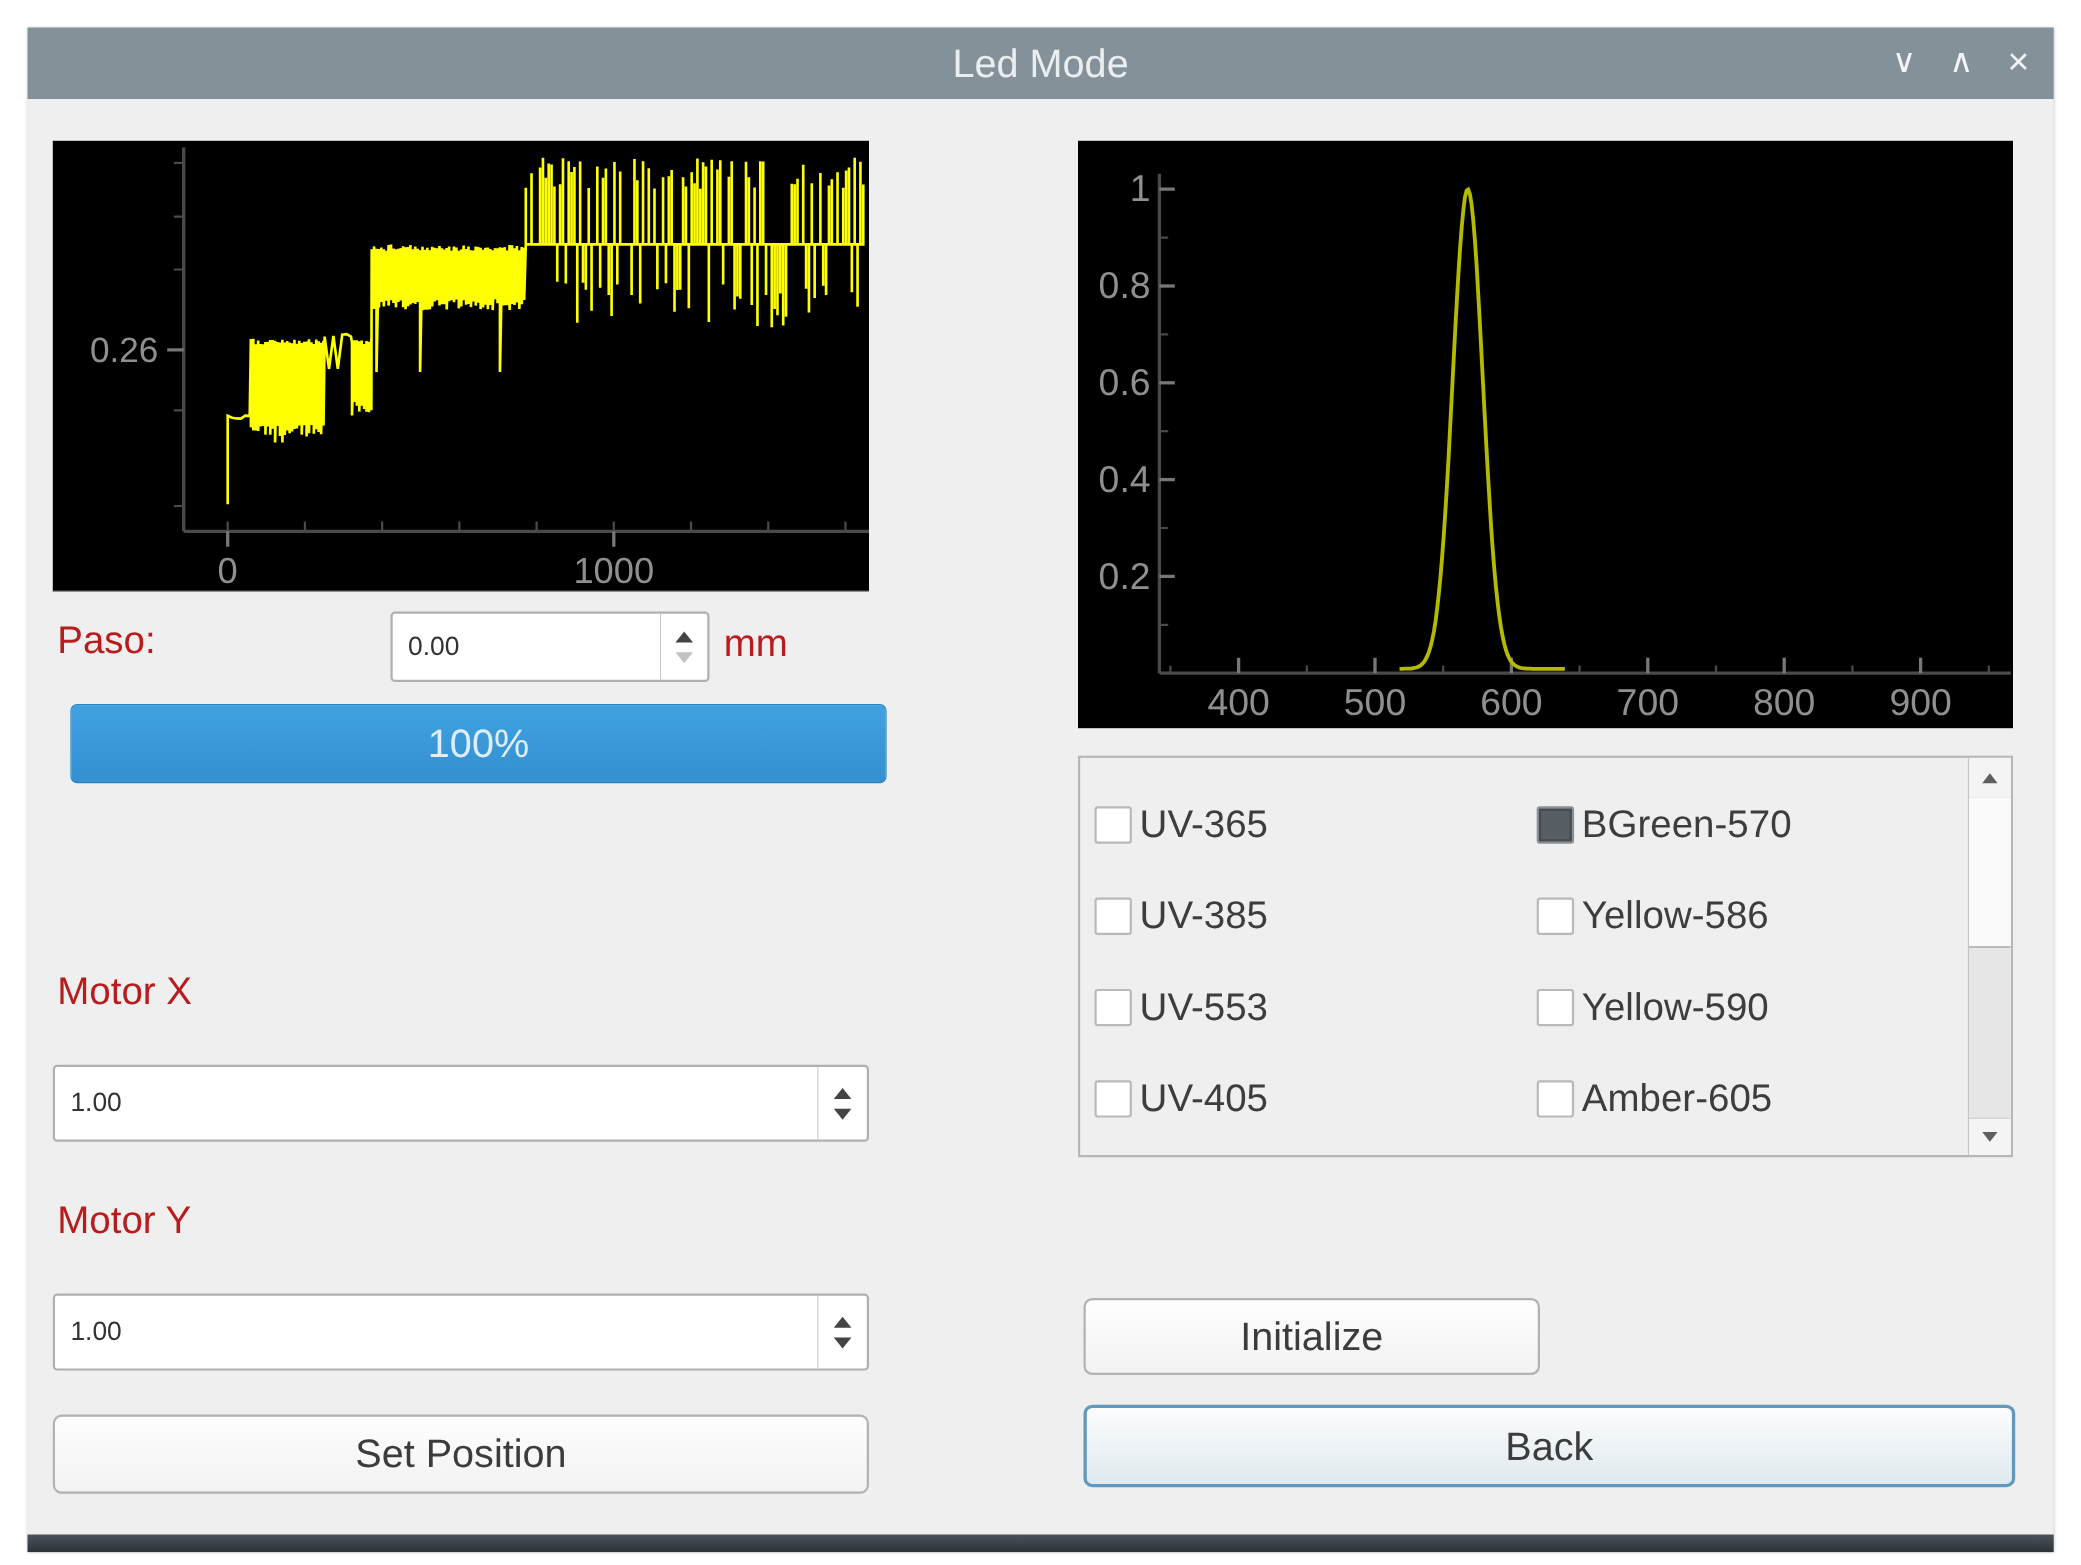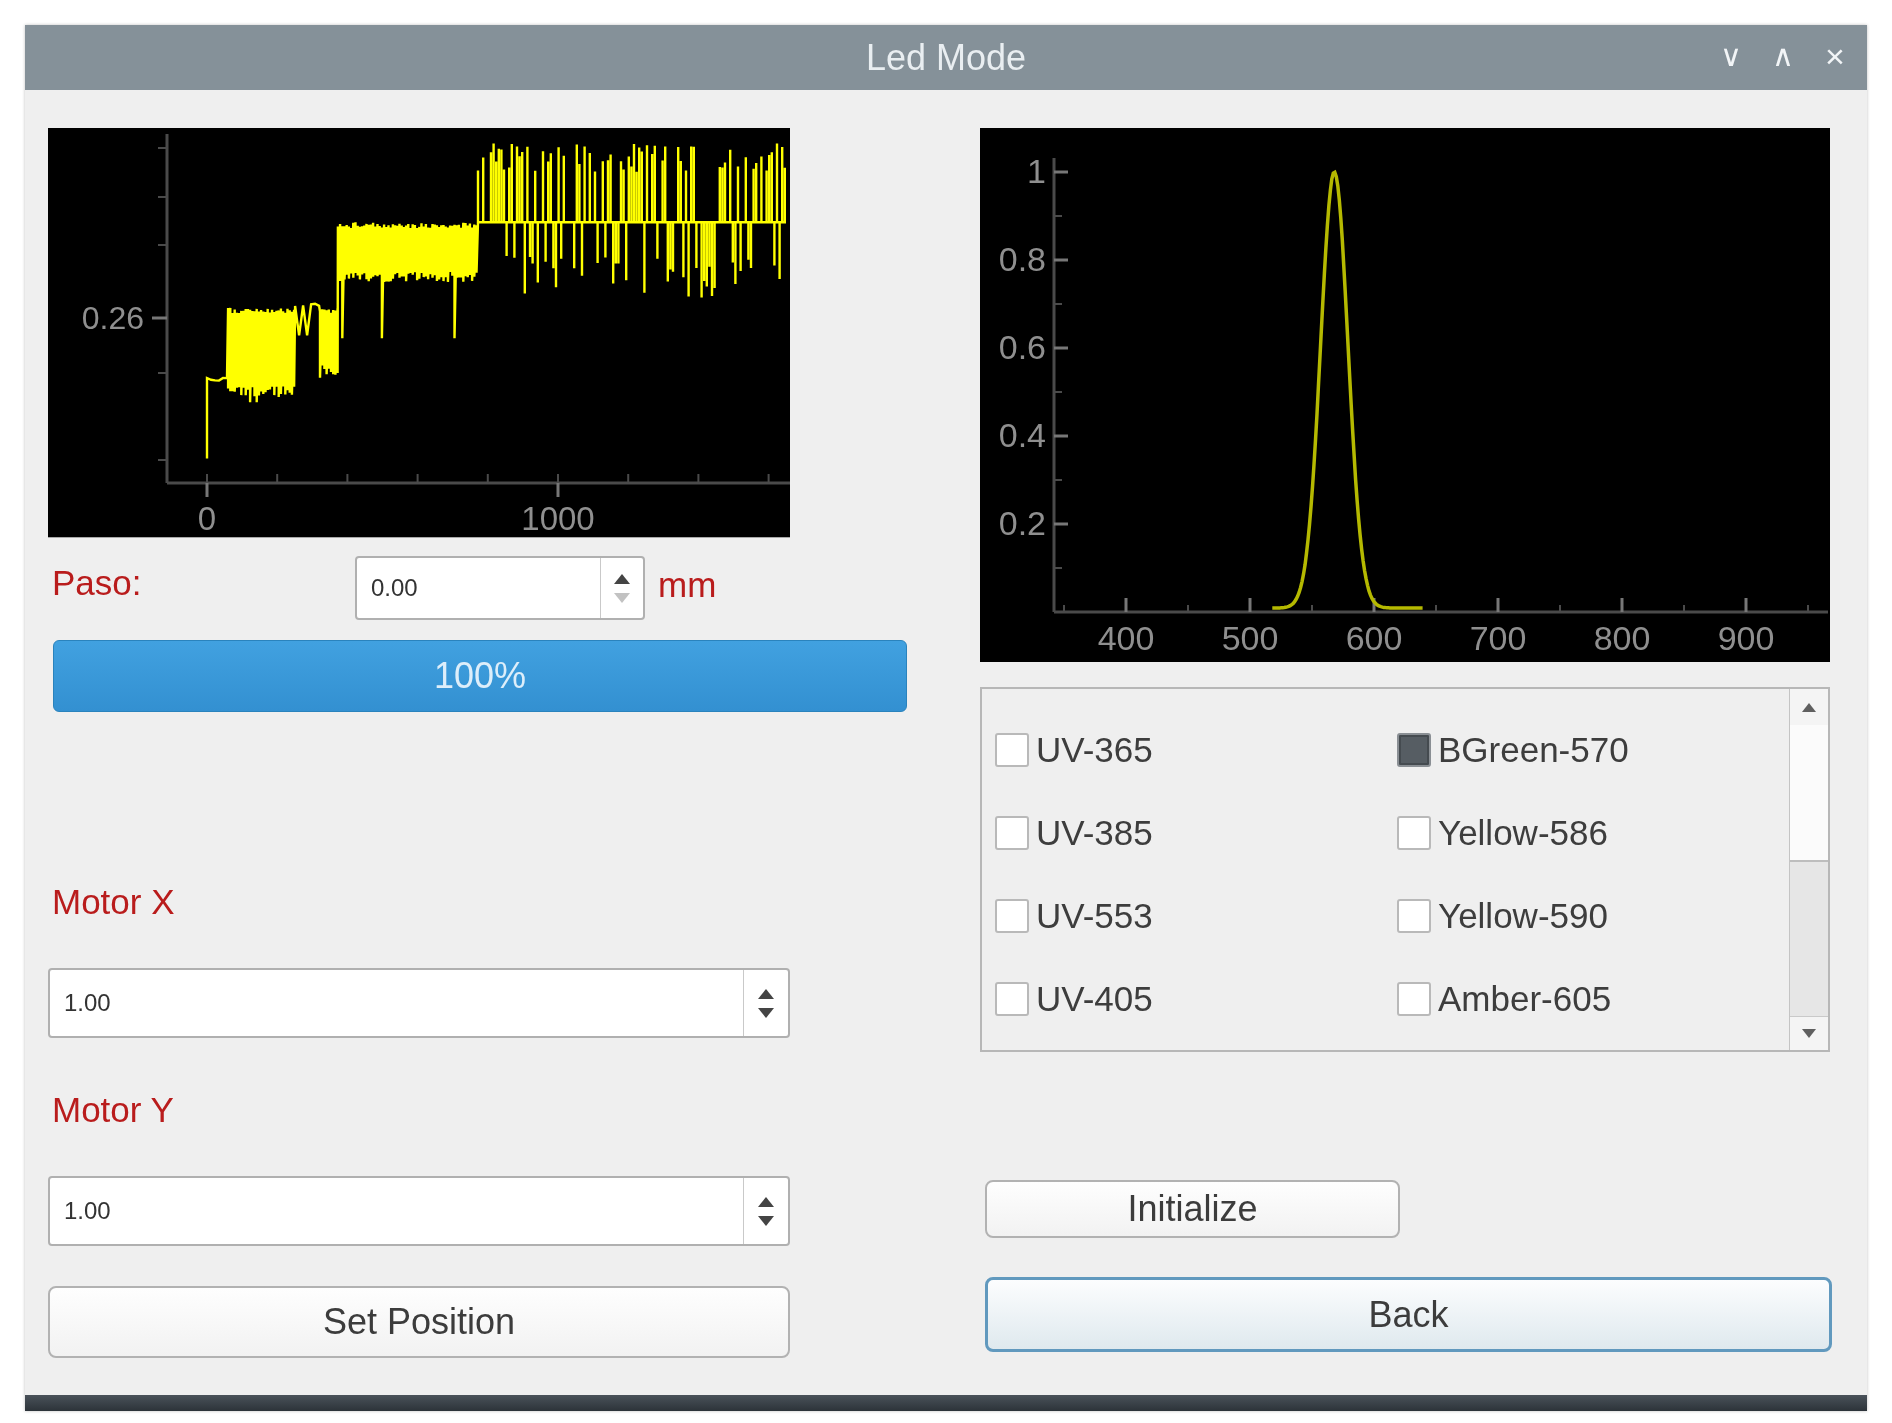--- a/index.html
+++ b/index.html
@@ -14,21 +14,21 @@
   .chart{position:absolute;background:#000;}
   .chart1{left:23px;top:103px;width:742px;height:409px;border-bottom:1px solid #a8a8a8;}
   .chart2{left:955px;top:103px;width:850px;height:534px;}
   .label{position:absolute;color:#b91c1c;font-size:35px;white-space:nowrap;}
   .spinbox{position:absolute;background:#ffffff;border:2px solid #b0b0b0;border-radius:4px;box-sizing:border-box;}
   .spin-value{position:absolute;left:14px;top:0;bottom:0;display:flex;align-items:center;font-size:24px;color:#333;}
   .spin-ctrl{position:absolute;right:0;top:0;bottom:0;width:44px;border-left:1px solid #c9c9c9;display:flex;flex-direction:column;align-items:center;justify-content:center;gap:9px;}
   .tri-up{width:0;height:0;border-left:8px solid transparent;border-right:8px solid transparent;border-bottom:10px solid #444;}
   .tri-down{width:0;height:0;border-left:8px solid transparent;border-right:8px solid transparent;border-top:10px solid #444;}
   .tri-dim{border-top-color:#c2c2c2;}
-  .progress{position:absolute;left:28px;top:615px;width:854px;height:72px;border-radius:6px;border:1px solid #2a83bd;background:linear-gradient(#41a1e0,#3390d1);box-sizing:border-box;}
+  .progress{position:absolute;left:39px;top:615px;width:742px;height:72px;border-radius:6px;border:1px solid #2a83bd;background:linear-gradient(#41a1e0,#3390d1);box-sizing:border-box;}
   .progress-text{width:100%;height:100%;display:flex;align-items:center;justify-content:center;color:#ddeefa;font-size:36px;}
   .btn{position:absolute;background:linear-gradient(#fefefe,#f2f2f2);border:2px solid #b2b2b2;border-radius:8px;box-sizing:border-box;display:flex;align-items:center;justify-content:center;font-size:36px;color:#3c3c3c;cursor:default;}
   .btn-back{background:linear-gradient(#fcfdfe,#dfe9ee);border:3px solid #6199be;}
   .led-panel{position:absolute;left:955px;top:662px;width:850px;height:365px;border:2px solid #b7b7b7;background:#efefef;box-sizing:border-box;}
   .led-item{position:absolute;height:40px;display:flex;align-items:center;gap:7px;}
   .cb{width:34px;height:34px;background:#fff;border:2px solid #b9b9b9;border-radius:3px;box-sizing:border-box;flex:0 0 auto;}
   .cb.checked{background:#565d63;border-color:#8a8f94;box-shadow:inset 0 0 0 2px #454b50;}
   .cb-label{font-size:35px;color:#3d3d3d;white-space:nowrap;}
   .scrollbar{position:absolute;right:0;top:0;bottom:0;width:38px;border-left:1px solid #c4c4c4;background:#efefef;}
   .sb-btn{position:absolute;left:0;width:100%;height:36px;background:#f4f4f4;border-bottom:1px solid #c9c9c9;display:flex;align-items:center;justify-content:center;}
@@ -199,21 +199,21 @@
             <div class="sb-tri-up"></div>
           </div>
         <div class="sb-thumb"></div>
         <div class="sb-track"></div>
         <div class="sb-btn bottom">
             <div class="sb-tri-down"></div>
           </div>
       </div>
     </div>
 
-    <div class="btn" style="left:960px;top:1155px;width:415px;height:58px;">
+    <div class="btn" style="left:960px;top:1155px;width:415px;height:70px;">
       <span>Initialize</span>
     </div>
     <div class="btn btn-back" style="left:960px;top:1252px;width:847px;height:75px;">
       <span>Back</span>
     </div>
 
     <div class="bottom-strip"></div>
   </div>
 </div>
 

